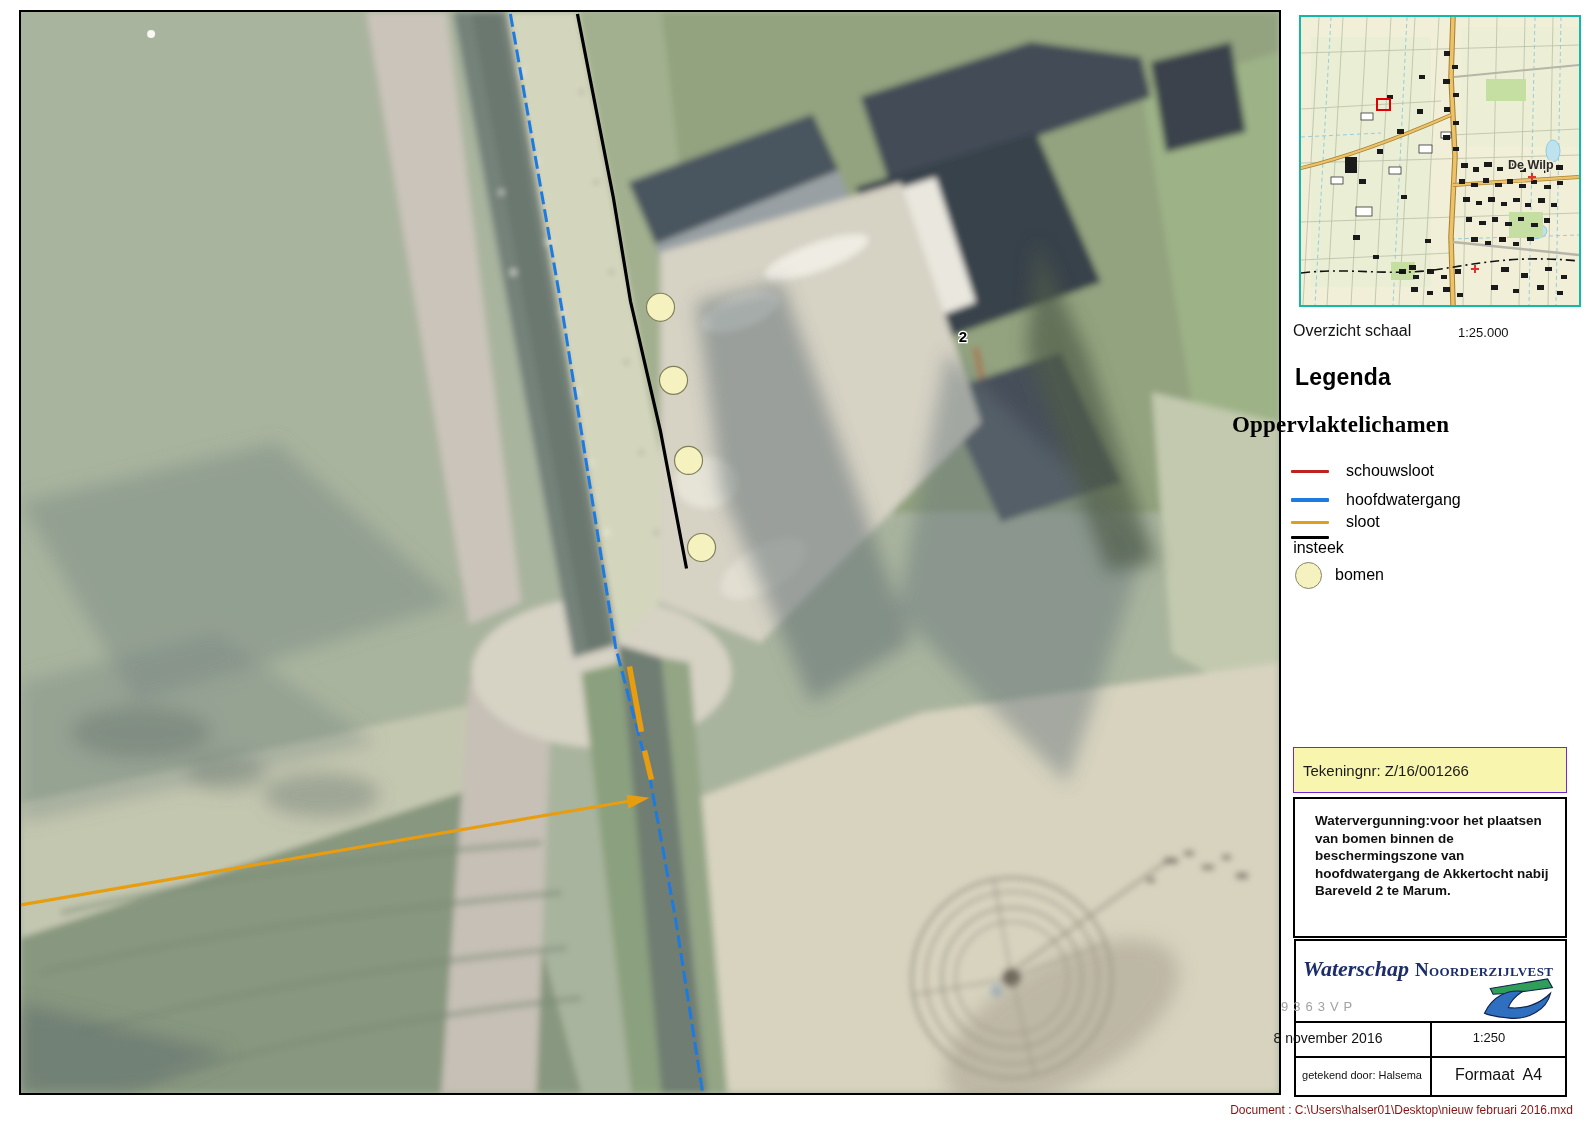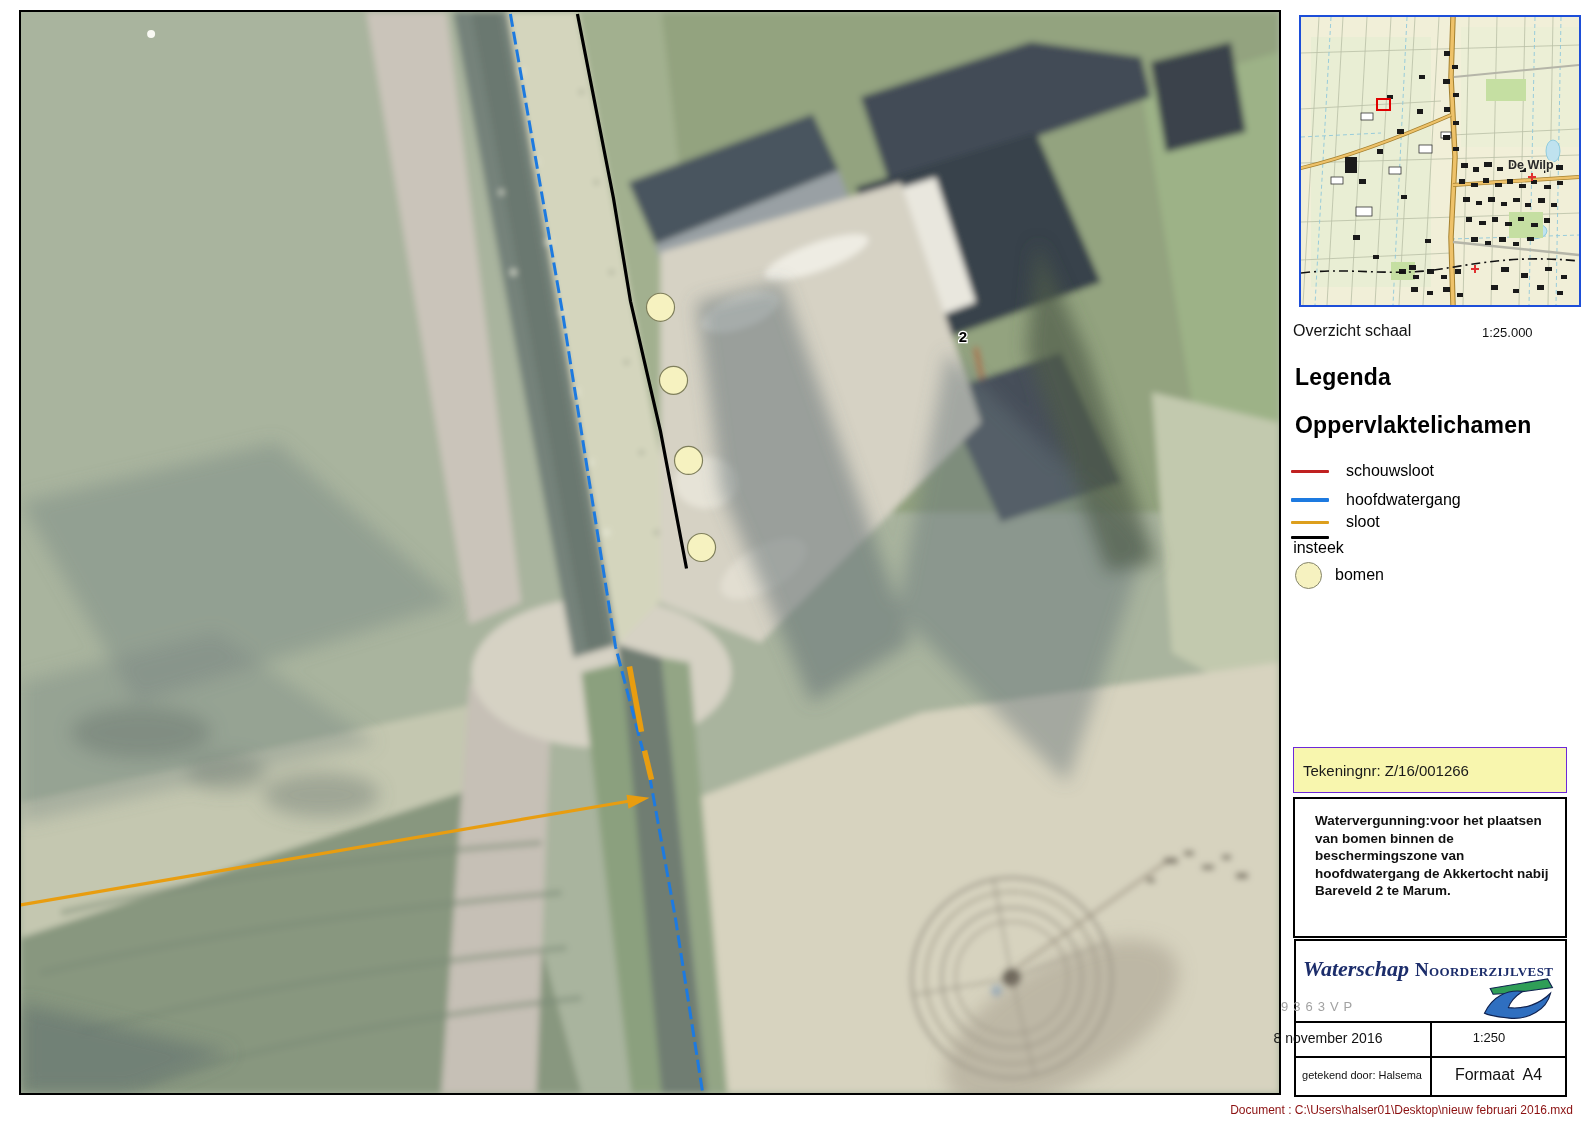--- a/index.html
+++ b/index.html
@@ -4,29 +4,29 @@
 <style>
   html,body{margin:0;padding:0;background:#fff;}
   body{width:1587px;height:1122px;position:relative;overflow:hidden;
        font-family:"Liberation Sans",sans-serif;color:#000;}
   .abs{position:absolute;}
   
   #main-map{left:19px;top:10px;width:1262px;height:1085px;border:2px solid #000;
             box-sizing:border-box;background:#a9b49e;overflow:hidden;}
   #main-map svg{display:block;width:100%;height:100%;}
   
-  #inset-map{left:1299px;top:15px;width:278px;height:288px;border:2px solid #1d4ed8;
+  #inset-map{left:1299px;top:15px;width:278px;height:288px;border:2px solid #14b8a6;
              box-sizing:content-box;background:#f1efd8;overflow:hidden;}
   #inset-map svg{display:block;width:100%;height:100%;}
   
   #overview-label{left:1293px;top:322px;font-size:16px;color:#111;}
-  #overview-scale{left:1458px;top:325px;font-size:13px;color:#111;margin-left:24px;}
+  #overview-scale{left:1458px;top:325px;font-size:13px;color:#111;}
   .panel-title{font-weight:bold;font-size:23px;color:#000;letter-spacing:0.2px;}
   #legend-title{left:1295px;top:364px;}
-  #legend-section{left:1295px;top:412px;}
+  #legend-section{left:1232px;top:412px;font-family:Liberation Serif, serif;}
   .legend-row{position:absolute;left:1291px;display:flex;align-items:center;height:24px;}
   .swatch-line{display:inline-block;width:38px;margin-right:17px;border-radius:1px;}
   .swatch-circle{display:inline-block;width:27px;height:27px;border-radius:50%;
                  border:1px solid #85856a;margin-left:4px;margin-right:13px;box-sizing:border-box;}
   .legend-label{font-size:16px;color:#000;white-space:nowrap;}
   
   #tek-box{left:1293px;top:747px;width:274px;height:46px;box-sizing:border-box;
            border:1px solid #6d28d9;display:flex;align-items:center;padding-left:9px;
            font-size:15px;color:#1a1a1a;}
   #desc-box{left:1293px;top:797px;width:274px;height:141px;box-sizing:border-box;

